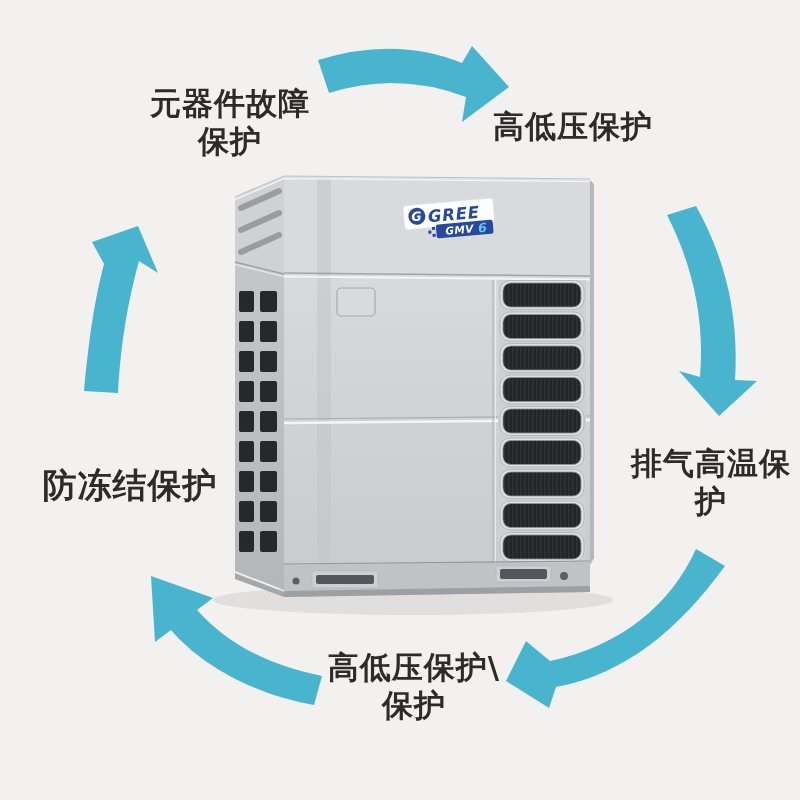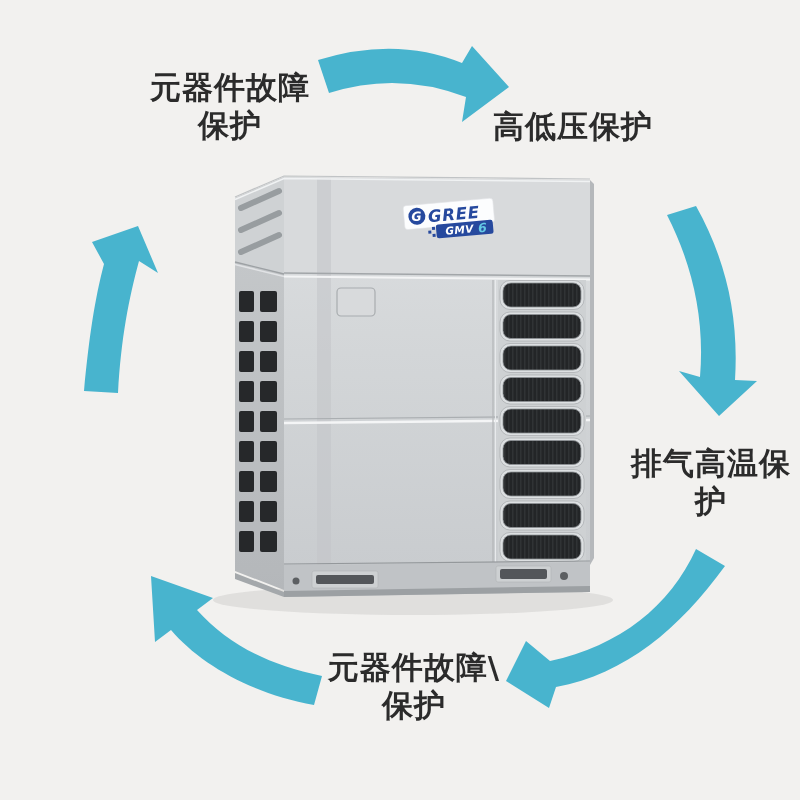--- a/index.html
+++ b/index.html
@@ -149,33 +149,36 @@
           <rect x="427" y="229" width="3" height="3"></rect>
           <rect x="431" y="225.5" width="3" height="3"></rect>
           <rect x="431" y="232.5" width="3" height="3"></rect>
         </g>
         <text x="444" y="234.5" font-size="10.5" font-weight="bold" font-style="italic" letter-spacing="0.5" fill="#ffffff" font-family="DejaVu Sans, sans-serif">GMV</text>
         <text x="477" y="235" font-size="12.5" font-weight="bold" font-style="italic" fill="#64c9e5" font-family="DejaVu Sans, sans-serif">6</text>
       </g>
     </g>
   </svg>
 
-  <div class="label" style="left:110px;top:68px;width:240px;">
+  <div class="label" style="left:110px;top:84px;width:240px;">
     <div>元器件故障</div>
     <div>保护</div>
   </div>
 
   <div class="label" style="left:453px;top:107px;width:240px;">
     <div>高低压保护</div>
   </div>
 
   <div class="label" style="left:616px;top:444px;width:190px;">
     <div>排气高温保</div>
     <div>护</div>
   </div>
 
+  <div class="label label--lg" style="left:15px;top:466px;width:230px;">
+    <div>防冻结保护</div>
+  </div>
 
   <div class="label" style="left:294px;top:648px;width:240px;">
-    <div>元器件故障\</div>
+    <div>高低压保护\</div>
     <div>保护</div>
   </div>
 
 </div>
 
 </body></html>

